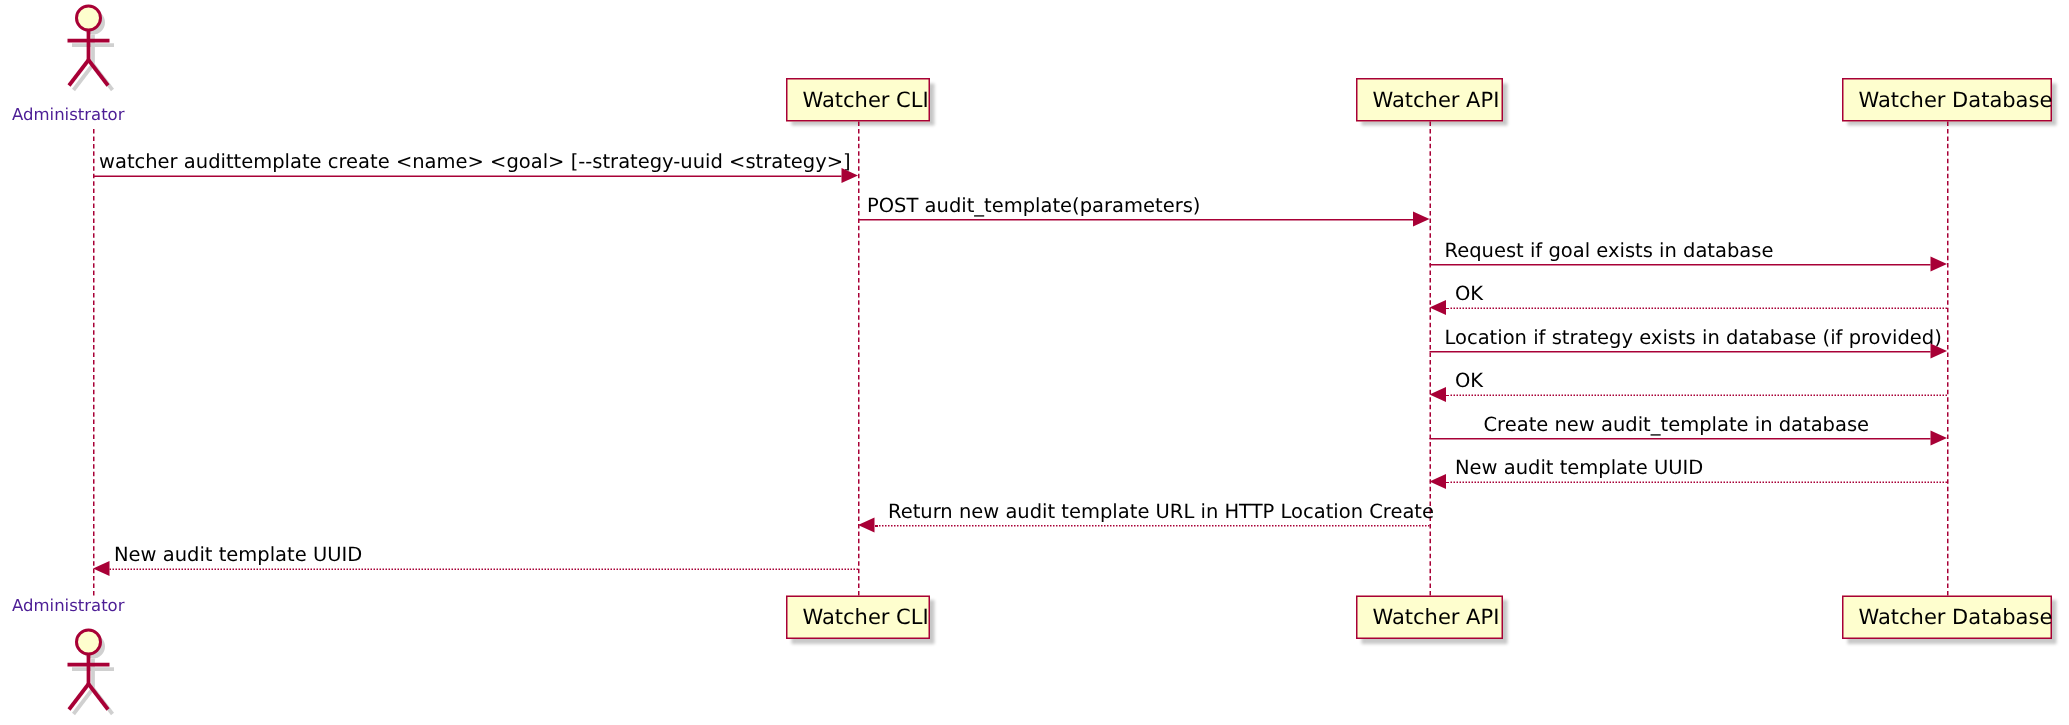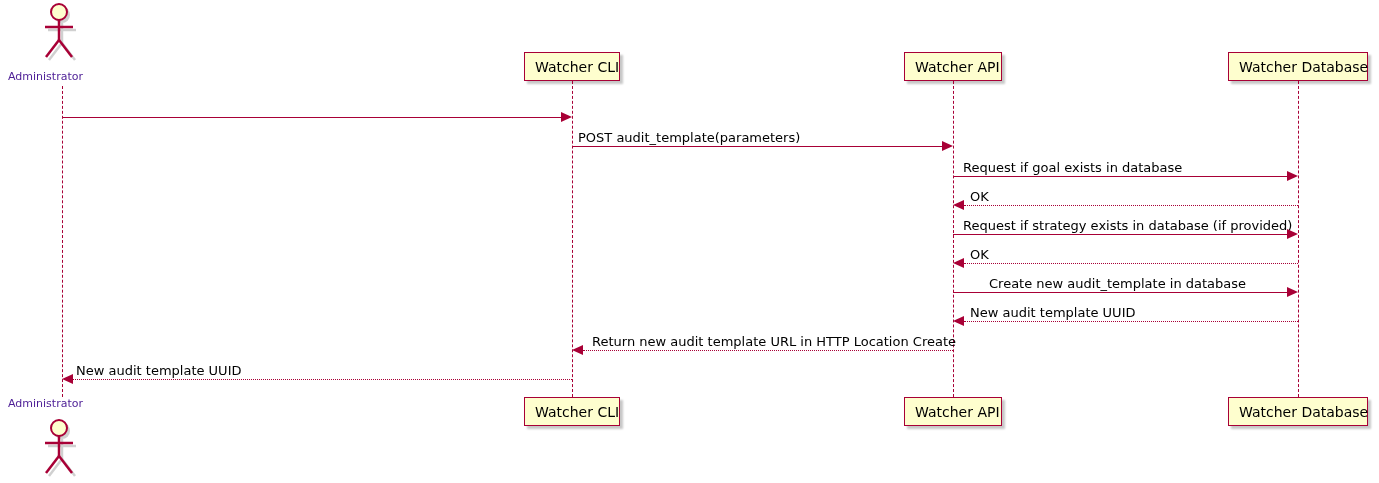--- a/index.html
+++ b/index.html
@@ -124,36 +124,37 @@
 
   <div class="participant-box" style="left:524px; top:397px; width:96px;">Watcher CLI</div>
   <div class="participant-box" style="left:904px; top:397px; width:98px;">Watcher API</div>
   <div class="participant-box" style="left:1228px; top:397px; width:140px;">Watcher Database</div>
 
   <div class="lifeline" style="left:62px; top:86px; height:311px;"></div>
   <div class="lifeline" style="left:572px; top:81px; height:316px;"></div>
   <div class="lifeline" style="left:953px; top:81px; height:316px;"></div>
   <div class="lifeline" style="left:1298px; top:81px; height:316px;"></div>
 
+  <div class="msg-label" style="left:66px; top:101px;">watcher audittemplate create &lt;name&gt; &lt;goal&gt; [--strategy-uuid &lt;strategy&gt;]</div>
   <div class="msg-line" style="left:62px; top:117px; width:499px;"></div>
   <div class="arrow-head right" style="left:561px; top:112px;"></div>
 
   <div class="msg-label" style="left:578px; top:130px;text-align:center;">POST audit_template(parameters)</div>
   <div class="msg-line" style="left:572px; top:146px; width:370px;"></div>
   <div class="arrow-head right" style="left:942px; top:141px;"></div>
 
   <div class="msg-label" style="left:963px; top:160px;text-align:right;">Request if goal exists in database</div>
   <div class="msg-line" style="left:953px; top:176px; width:334px;"></div>
   <div class="arrow-head right" style="left:1287px; top:171px;"></div>
 
   <div class="msg-label" style="left:970px; top:189px;">OK</div>
   <div class="msg-line dotted" style="left:964px; top:205px; width:334px;"></div>
   <div class="arrow-head left" style="left:953px; top:200px;"></div>
 
-  <div class="msg-label" style="left:963px; top:218px;">Request if strategy exists in database (if provided)</div>
+  <div class="msg-label" style="left:963px; top:218px;">Location if strategy exists in database (if provided)</div>
   <div class="msg-line" style="left:953px; top:234px; width:334px;"></div>
   <div class="arrow-head right" style="left:1287px; top:229px;"></div>
 
   <div class="msg-label" style="left:970px; top:247px;">OK</div>
   <div class="msg-line dotted" style="left:964px; top:263px; width:334px;"></div>
   <div class="arrow-head left" style="left:953px; top:258px;"></div>
 
   <div class="msg-label" style="left:989px; top:276px;">Create new audit_template in database</div>
   <div class="msg-line" style="left:953px; top:292px; width:334px;"></div>
   <div class="arrow-head right" style="left:1287px; top:287px;"></div>

